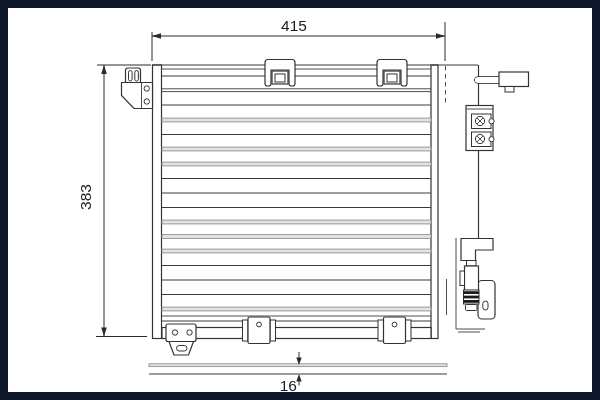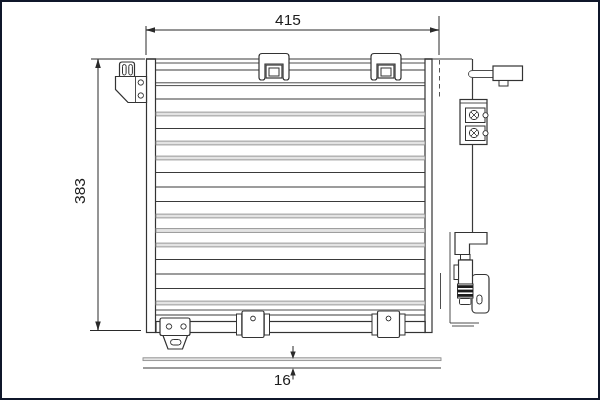--- a/index.html
+++ b/index.html
@@ -1,17 +1,17 @@
 <!DOCTYPE html>
 <html><head>
 <meta charset="utf-8">
 <style>
   html,body{margin:0;padding:0;background:#ffffff;}
   #stage{position:relative;width:600px;height:400px;box-sizing:border-box;
-         border:2px solid #0f172a;background:#ffffff;overflow:hidden;}
+         border:8px solid #0f172a;background:#ffffff;overflow:hidden;}
   svg{position:absolute;inset:0;}
   .ln{stroke:#3a3a3a;stroke-width:1.2;fill:none;}
   .ln-thin{stroke:#3a3a3a;stroke-width:0.9;fill:none;}
   .shape{fill:#ffffff;stroke:#333333;stroke-width:1.2;}
   .shape-thin{fill:#ffffff;stroke:#333333;stroke-width:1;}
   .grayband{fill:#e3e3e3;stroke:#8f8f8f;stroke-width:0.9;}
   .dim{stroke:#2a2a2a;stroke-width:1;fill:none;}
   .arrow{fill:#2a2a2a;stroke:none;}
   .dashed{stroke:#555555;stroke-width:1;fill:none;stroke-dasharray:4.5 3.5;}
   .dimtext{font-family:"Liberation Sans",sans-serif;font-size:15.5px;fill:#1d1d1d;}

